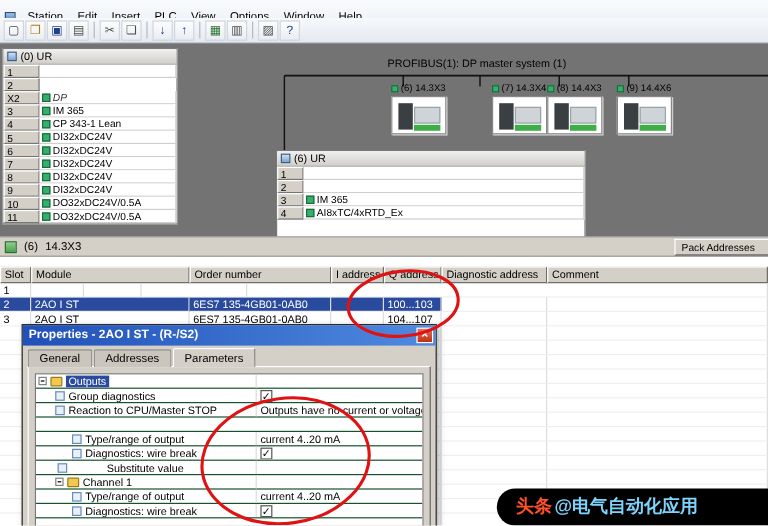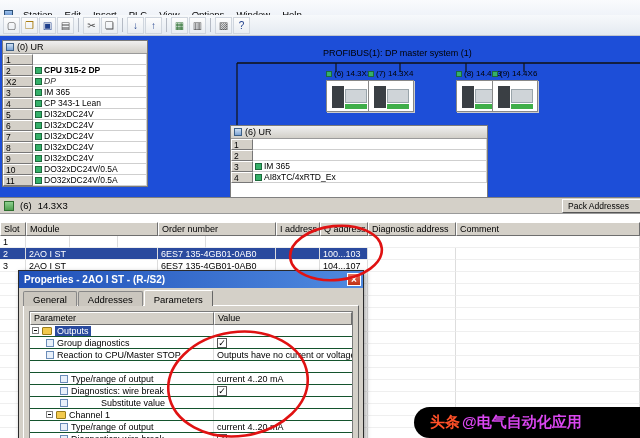--- a/index.html
+++ b/index.html
@@ -10,37 +10,37 @@
   
   .menubar{position:absolute;left:0;top:0;width:640px;height:29px;background:linear-gradient(#fafbfd,#e7edf5);border-bottom:1px solid #c6cdd6;display:flex;align-items:center;padding-left:2px}
   .app-icon{width:9px;height:9px;background:linear-gradient(#9ec2ee,#4a78b8);border:1px solid #2c5078;margin:0 4px 0 2px;flex:0 0 auto}
   .menu-items{display:flex;height:100%}
   .menu-item{padding:0 6px;display:flex;align-items:center;font-size:9.5px}
   .toolbar{position:absolute;left:0;top:15px;width:640px;height:21px;background:linear-gradient(#f7f9fb,#e4eaf1);border-bottom:1px solid #c0c6cf;display:flex;align-items:center;padding-left:3px;gap:1px}
   .tool{width:17px;height:17px;border:1px solid #d0d6de;background:linear-gradient(#fdfdfd,#e9edf2);display:flex;align-items:center;justify-content:center;font-size:10px}
   .toolsep{width:1px;height:14px;background:#b4bac4;margin:0 3px}
 
   
-  .station-pane{position:absolute;left:0;top:36px;width:640px;height:189px;background:#1d4ed8;overflow:hidden}
+  .station-pane{position:absolute;left:0;top:36px;width:640px;height:189px;background:#737373;overflow:hidden}
   .bus-svg{position:absolute;inset:0;width:100%;height:100%}
   .profibus-label{position:absolute;left:323px;top:12px;font-size:9px;white-space:nowrap}
   .rackwin{position:absolute;border:1px solid #7a7a7a;background:#fff}
   .rack0{left:2px;top:4px;width:146px}
   .rack1{left:230px;top:89px;width:258px;height:80px}
   .caption{height:13px;background:linear-gradient(#f0f0f0,#d2cfc8);border-bottom:1px solid #9a9a9a;display:flex;align-items:center;gap:3px;padding:0 3px;font-size:9px}
   .capicon{width:8px;height:8px;background:linear-gradient(#cfe0f4,#7da4d4);border:1px solid #3c5f86;flex:0 0 auto}
   .rrow{display:flex;height:11px}
   .rslot{width:30px;background:#d4d0c8;border:1px solid;border-color:#fff #777 #777 #fff;font-size:8.5px;padding-left:2px;display:flex;align-items:center}
   .rack1 .rslot{width:22px}
   .rmod{flex:1;background:#fff;border-bottom:1px solid #cfcfcf;border-right:1px solid #cfcfcf;display:flex;align-items:center;gap:2px;font-size:8.5px;padding-left:2px;white-space:nowrap;overflow:hidden}
   .modicon{width:7px;height:7px;background:#35b06a;border:1px solid #1c6a3c;flex:0 0 auto}
   .bold{font-weight:bold}
   .italic{font-style:italic;color:#333}
   .slave{position:absolute;top:33px;width:58px}
-  .s0{left:326px}.s1{left:368px}.s2{left:456px}.s3{left:492px}
+  .s0{left:326px}.s1{left:410px}.s2{left:456px}.s3{left:514px}
   .slabel{display:flex;align-items:center;gap:2px;font-size:8px;white-space:nowrap}
   .slicon{width:6px;height:6px;background:#35b06a;border:1px solid #1c6a3c;flex:0 0 auto}
   .scard{margin-top:2px;width:46px;height:32px;border:1px solid #888;background:#fff;position:relative;box-shadow:1px 1px 0 #ccc}
   .scard .m1{position:absolute;left:5px;top:5px;width:12px;height:22px;background:#3a3f44}
   .scard .m2{position:absolute;left:18px;top:8px;width:22px;height:14px;background:#cfd4d8;border:1px solid #99a4aa}
   .scard .m3{position:absolute;left:18px;top:23px;width:22px;height:5px;background:#3fae49}
 
   
   .lower{position:absolute;left:0;top:197px;width:640px;height:241px;background:#fff;border-top:1px solid #808080;overflow:hidden}
   .lower-head{height:16px;background:#d4d0c8;border-bottom:1px solid #9a9a9a;display:flex;align-items:center;gap:6px;padding-left:4px;position:relative;font-size:9.5px}
@@ -76,21 +76,21 @@
   .plabel.psel{background:#2a4a9e;color:#fff;padding:0 2px}
   .pcheck{width:10px;height:10px;border:1px solid #555;background:#fff;font-size:9px;line-height:9px;text-align:center;flex:0 0 auto}
 
   
   .anno-svg{position:absolute;left:0;top:0;width:640px;height:438px;z-index:60;pointer-events:none}
   .anno{fill:none;stroke:#e01212;stroke-width:2.6px}
 
   
   .watermark{position:absolute;right:0;top:407px;height:31px;min-width:226px;background:#000;border-radius:16px 0 0 16px;display:flex;align-items:center;padding:0 8px 0 16px;gap:2px;z-index:70;font-size:15px;font-weight:bold;white-space:nowrap}
   .wm-brand{color:#ff5028}
-  .wm-handle{color:#d946ef}
+  .wm-handle{color:#7dd3fc}
 </style>
 </head>
 <body>
 
 <div class="app">
 
   <div class="menubar">
     <span class="app-icon"></span>
     <span class="menu-items">
         <span class="menu-item">Station</span>
@@ -185,24 +185,20 @@
         <span class="capicon"></span>
         <span>(0) UR</span>
       </div>
       <div>
           <div class="rrow">
             <span class="rslot">1</span>
             <div class="rmod"></div>
           </div>
           <div class="rrow">
             <span class="rslot">2</span>
-            <div class="rmod">
-              <span class="modicon"></span>
-              <span class="bold">CPU 315-2 DP</span>
-            </div>
           </div>
           <div class="rrow">
             <span class="rslot">X2</span>
             <div class="rmod">
               <span class="modicon"></span>
               <span class="italic">DP</span>
             </div>
           </div>
           <div class="rrow">
             <span class="rslot">3</span>
@@ -478,24 +474,20 @@
       <span>Properties - 2AO I ST - (R-/S2)</span>
       <span class="dlg-close">×</span>
     </div>
     <div class="tabs">
         <span class="tab">General</span>
         <span class="tab">Addresses</span>
         <span class="tab active">Parameters</span>
       </div>
     <div class="tabpanel">
       <div class="ptable">
-        <div class="pthead">
-            <div class="ph p0">Parameter</div>
-            <div class="ph p1">Value</div>
-          </div>
         <div>
             <div class="prow">
               <div class="pcell" style="padding-left: 2px;">
                 <span class="expander"></span>
                 <span class="foldericon"></span>
                 <span class="plabel psel">Outputs</span>
               </div>
               <div class="vcell"></div>
             </div>
             <div class="prow">
@@ -532,21 +524,21 @@
             <div class="prow">
               <div class="pcell" style="padding-left: 30px;">
                 <span class="leaficon"></span>
                 <span class="plabel">Diagnostics: wire break</span>
               </div>
               <div class="vcell">
                 <span class="pcheck">✓</span>
               </div>
             </div>
             <div class="prow">
-              <div class="pcell" style="padding-left: 30px; gap: 33px;">
+              <div class="pcell" style="padding-left: 18px; gap: 33px;">
                 <span class="leaficon"></span>
                 <span class="plabel">Substitute value</span>
               </div>
               <div class="vcell"></div>
             </div>
             <div class="prow">
               <div class="pcell" style="padding-left: 16px;">
                 <span class="expander"></span>
                 <span class="foldericon"></span>
                 <span class="plabel">Channel 1</span>

